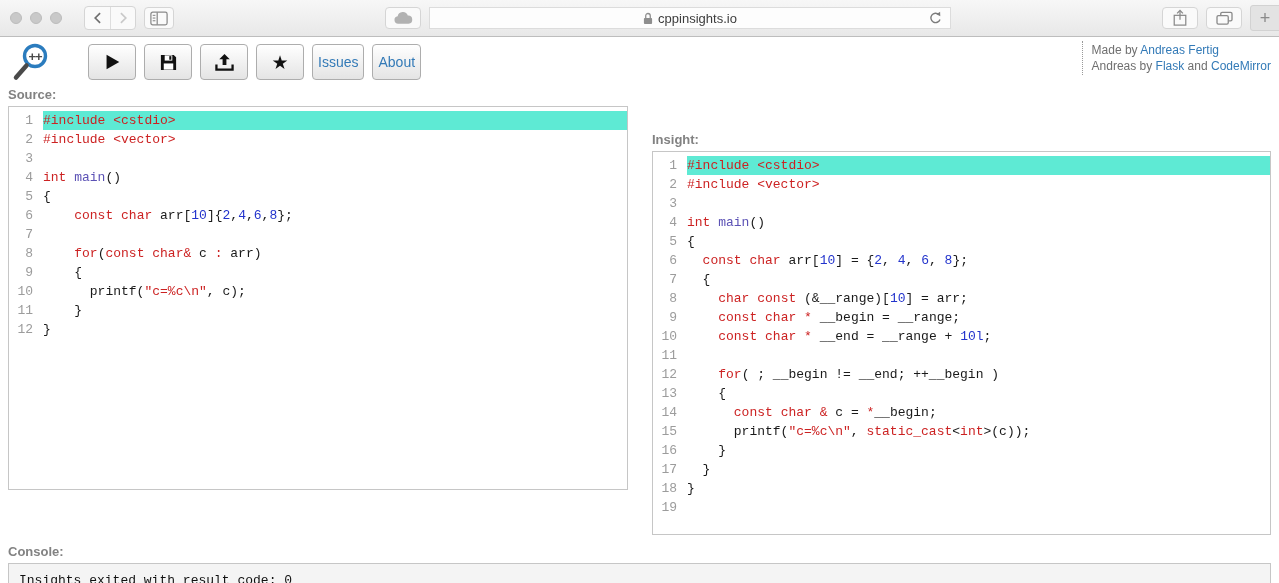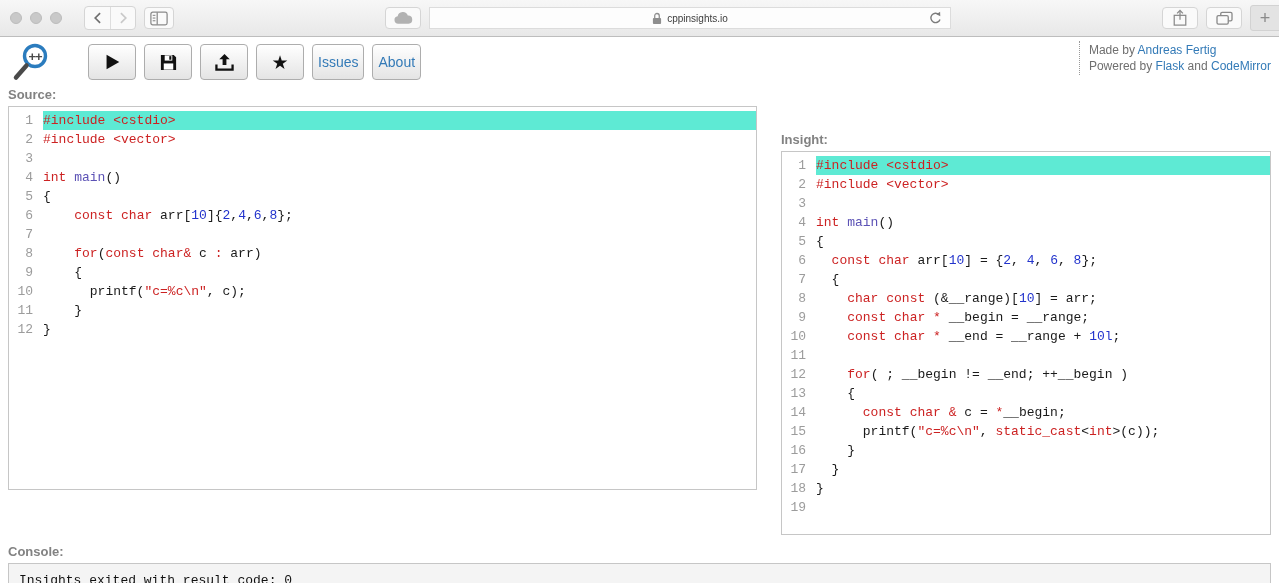--- a/index.html
+++ b/index.html
@@ -22,21 +22,21 @@
   .nav-btn { width:25px; height:22px; display:flex; align-items:center; justify-content:center; }
   .nav-btn + .nav-btn { border-left:1px solid #dedede; }
   .chrome-btn {
     border:1px solid #d5d5d5; border-radius:4px; background:#fafafa;
     height:22px; min-width:30px; display:flex; align-items:center; justify-content:center;
   }
   .spacer { flex:1; }
   .url-bar {
     width:522px; height:22px; background:#fdfdfd; border:1px solid #dcdcdc; border-radius:0;
     display:flex; align-items:center; justify-content:center; gap:5px;
-    font-size:10px; color:#3d3d3d; position:relative;
+    font-size:13px; color:#3d3d3d; position:relative;
   }
   .url-reload { position:absolute; right:7px; top:3px; }
   .newtab {
     width:30px; height:26px; background:#e3e3e3; border:1px solid #d2d2d2; border-radius:3px 0 0 3px;
     display:flex; align-items:center; justify-content:center;
     color:#8a8a8a; font-size:18px; line-height:1; margin-right:-11px;
   }
 
   
   .toolbar { display:flex; align-items:center; padding:4px 8px 2px; gap:8px; }
@@ -50,21 +50,21 @@
   .tb-btn.text-btn { padding:0 5px; color:#337ab7; }
   .star-glyph { font-size:19px; line-height:1; color:#111; }
   .credits {
     margin-left:auto; border-left:1px dotted #999; padding:1px 0 1px 9px;
     font-size:12px; color:#6f6f6f; line-height:16px; align-self:flex-start; margin-top:0;
   }
   .credits a { color:#337ab7; text-decoration:none; cursor:pointer; }
 
   
   .main { display:flex; gap:24px; padding:0 8px; }
-  .col-left { width:749px; flex:none; }
+  .col-left { width:620px; flex:none; }
   .col-right { flex:1; min-width:0;margin-top:45px; }
   .panel-label { font-size:13px; font-weight:bold; color:#828282; margin:2px 0 4px; }
   .code-panel {
     border:1px solid #c6c6c6; height:384px; overflow:hidden; background:#fff;
     padding-top:4px; font-family:"Liberation Mono", monospace; font-size:13px;
   }
   .cm-line { display:flex; height:19px; line-height:19px; white-space:pre; }
   .ln { width:34px; flex:none; text-align:right; padding-right:10px; color:#9c9c9c; }
   .lc { flex:1; }
   .cm-line.active .lc { background:#5eead4; }
@@ -187,21 +187,21 @@
 
   <button class="tb-btn">
     <span class="star-glyph">★</span>
   </button>
 
   <button class="tb-btn text-btn">Issues</button>
   <button class="tb-btn text-btn">About</button>
 
   <div class="credits">
     <div><span>Made by </span><a>Andreas Fertig</a></div>
-    <div><span>Powered by </span><a>Flask</a><span> and </span><a>CodeMirror</a></div>
+    <div><span>Andreas by </span><a>Flask</a><span> and </span><a>CodeMirror</a></div>
   </div>
 </div>
 
 <div class="main">
   <div class="col-left">
     <div class="panel-label">Source:</div>
     <div class="code-panel" id="source-code">
         <div class="cm-line active"><span class="ln">1</span><span class="lc"><span class="tk-r">#include &lt;cstdio&gt;</span></span></div>
         <div class="cm-line"><span class="ln">2</span><span class="lc"><span class="tk-r">#include &lt;vector&gt;</span></span></div>
         <div class="cm-line"><span class="ln">3</span><span class="lc"></span></div>

